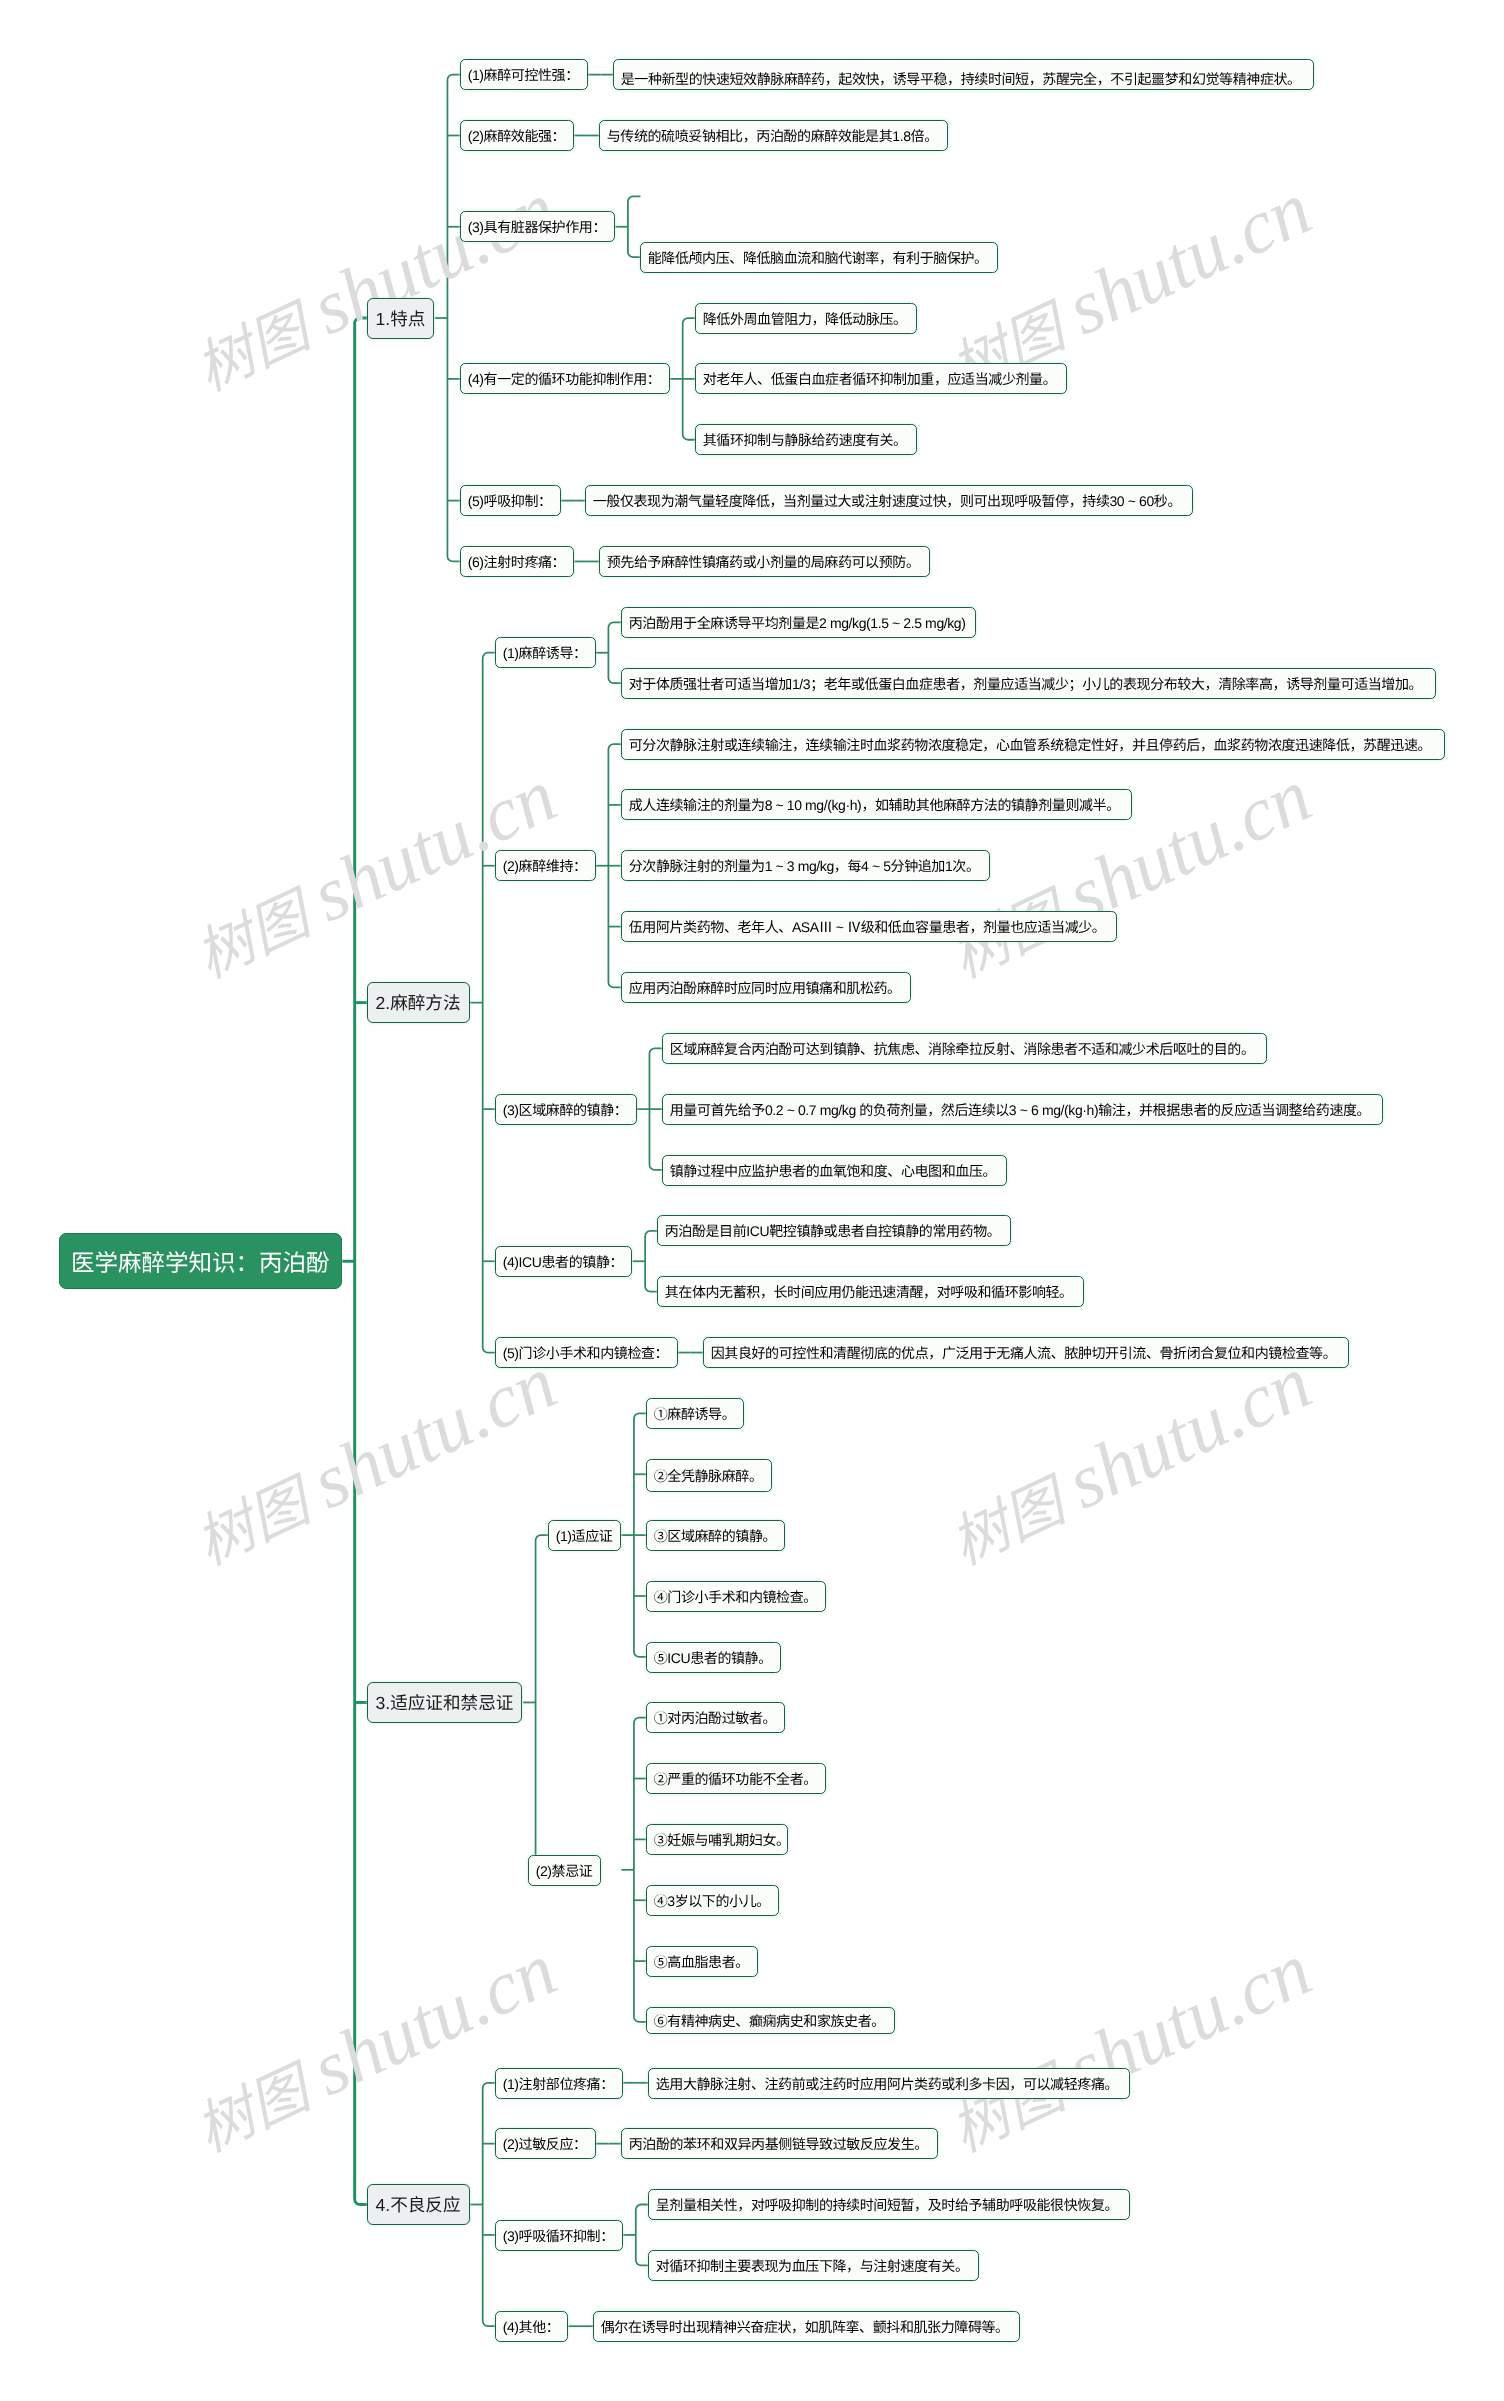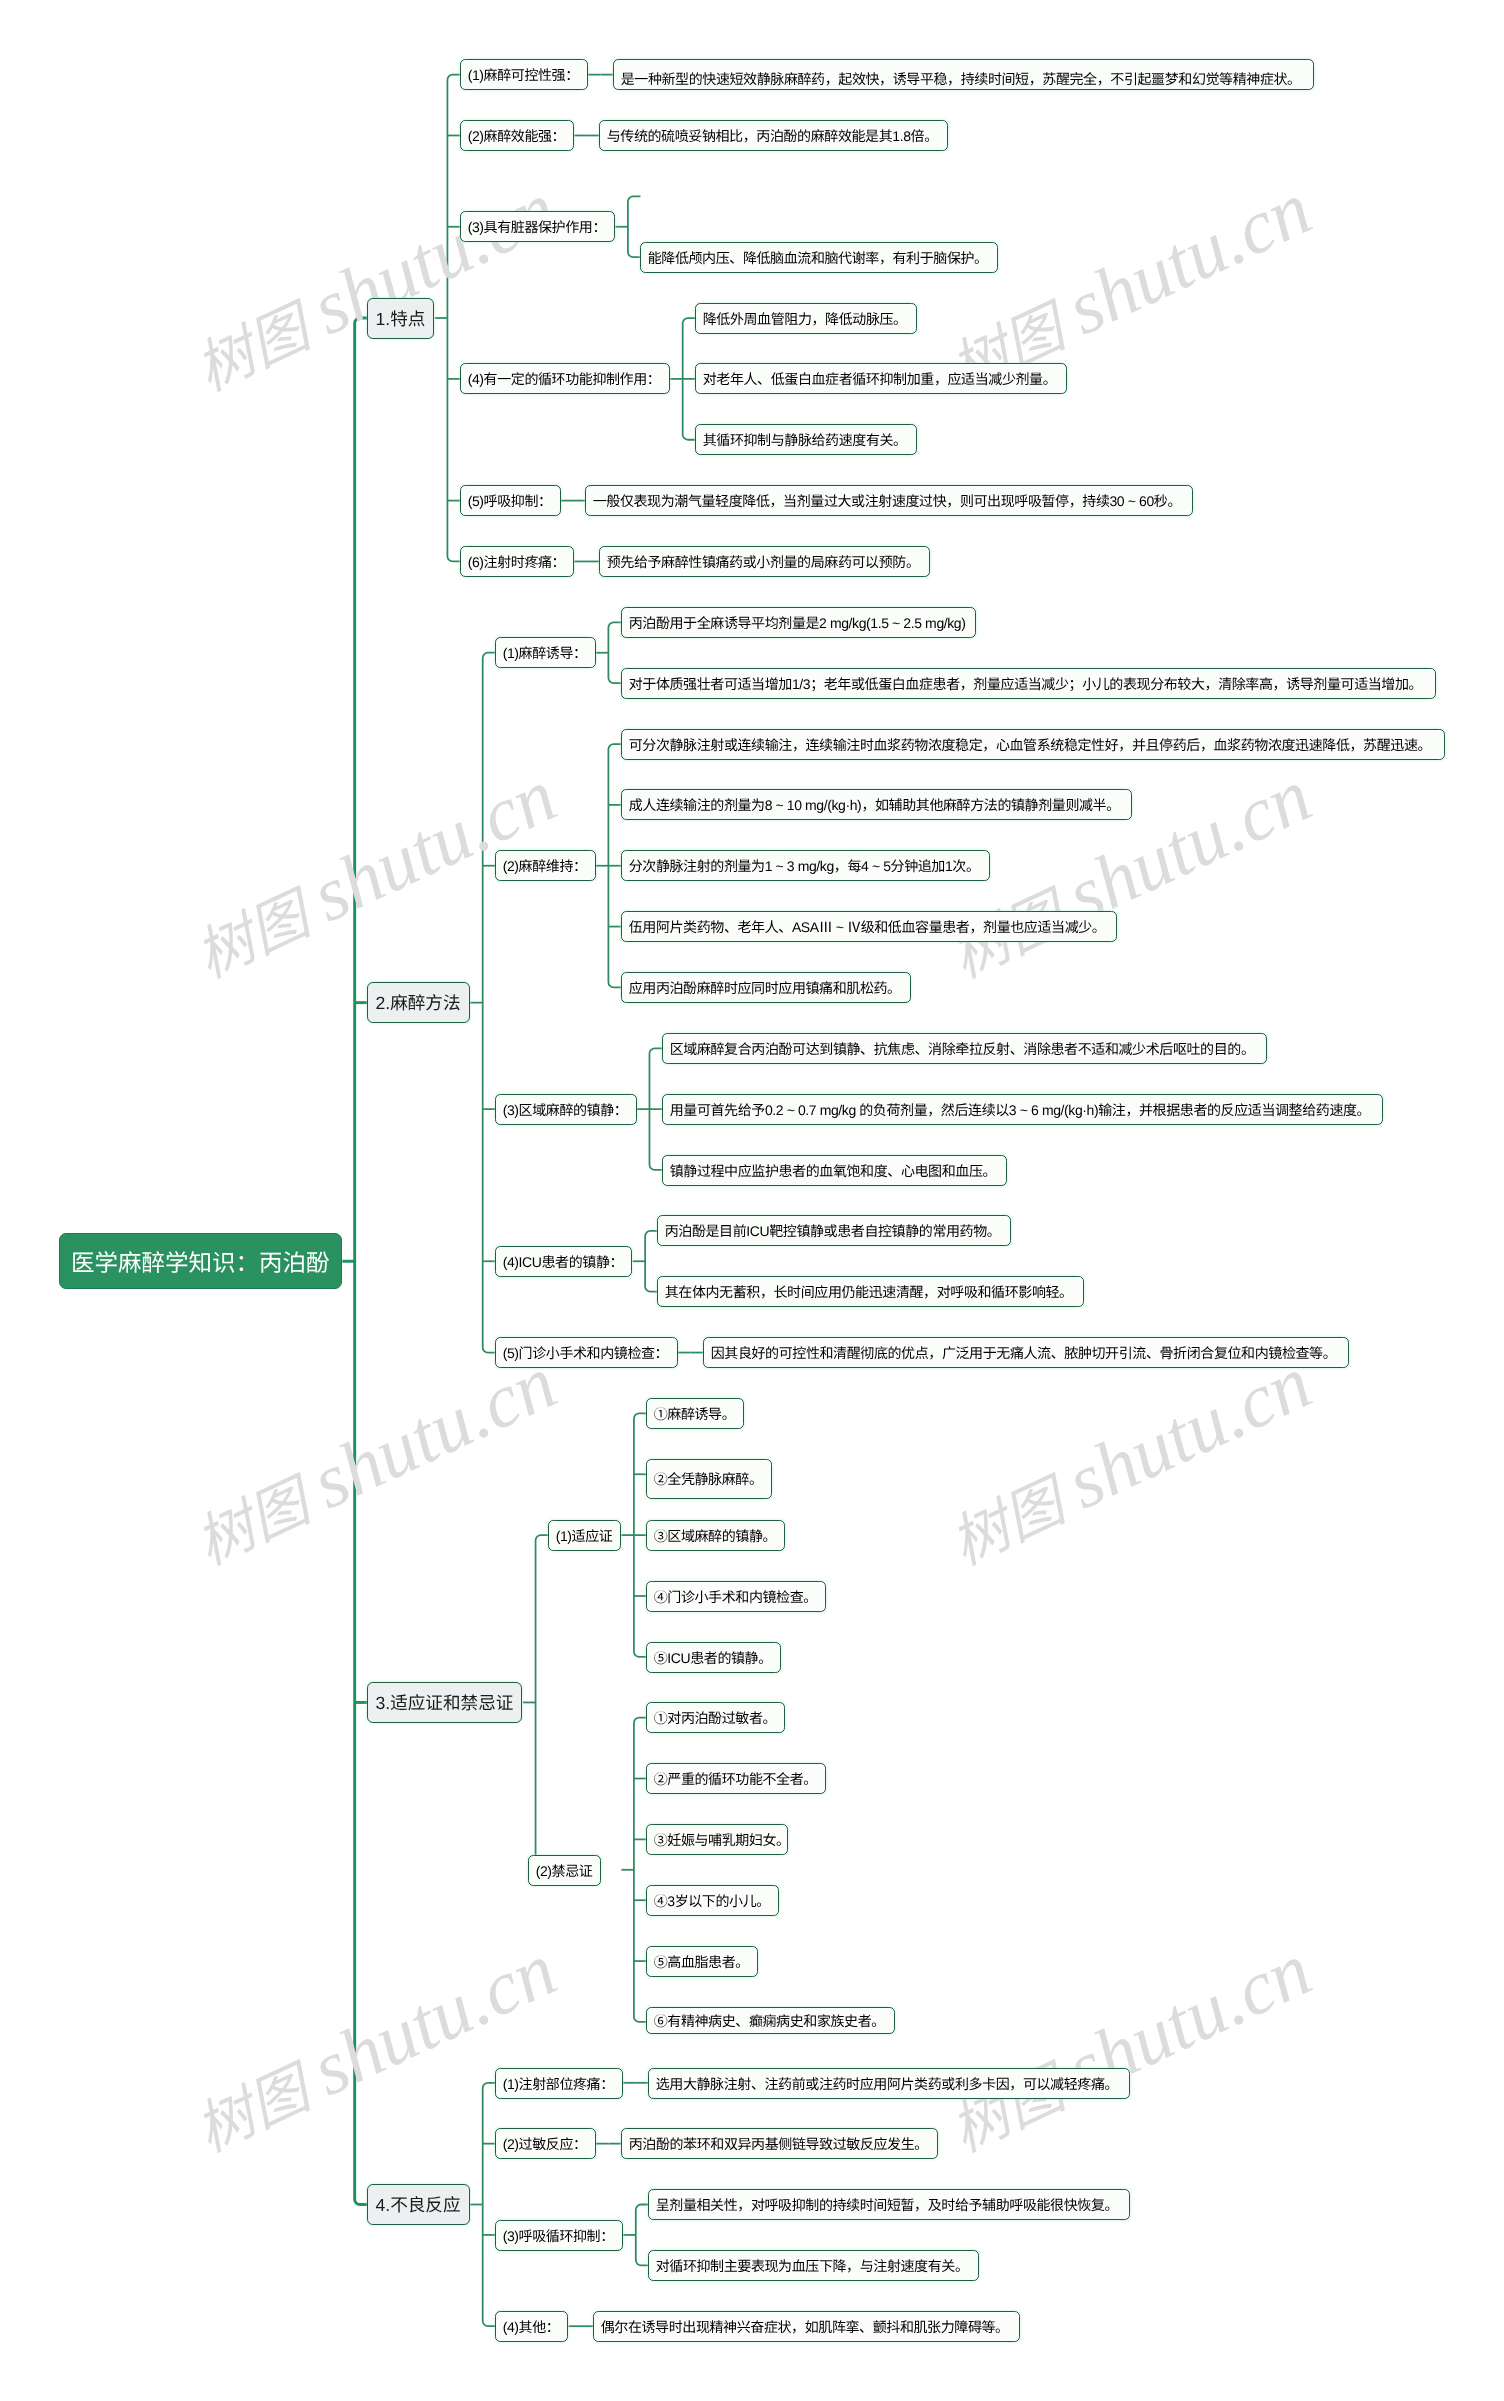--- a/index.html
+++ b/index.html
@@ -219,21 +219,21 @@
       </div>
       <div class="node n-b" style="left: 367px; top: 1682px; width: 155px; height: 41px;">
         <span>3.适应证和禁忌证</span>
       </div>
       <div class="node n-2" style="left: 548px; top: 1520px; width: 73px; height: 31px;">
         <span>(1)适应证</span>
       </div>
       <div class="node n-3" style="left: 646px; top: 1398px; width: 98px; height: 31px;">
         <span>①麻醉诱导。</span>
       </div>
-      <div class="node n-3" style="left: 646px; top: 1459px; width: 126px; height: 40px;">
+      <div class="node n-3" style="left: 646px; top: 1459px; width: 126px; height: 33px;">
         <span>②全凭静脉麻醉。</span>
       </div>
       <div class="node n-3" style="left: 646px; top: 1520px; width: 139px; height: 31px;">
         <span>③区域麻醉的镇静。</span>
       </div>
       <div class="node n-3" style="left: 646px; top: 1581px; width: 180px; height: 31px;">
         <span>④门诊小手术和内镜检查。</span>
       </div>
       <div class="node n-3" style="left: 646px; top: 1642px; width: 135px; height: 31px;">
         <span>⑤ICU患者的镇静。</span>

